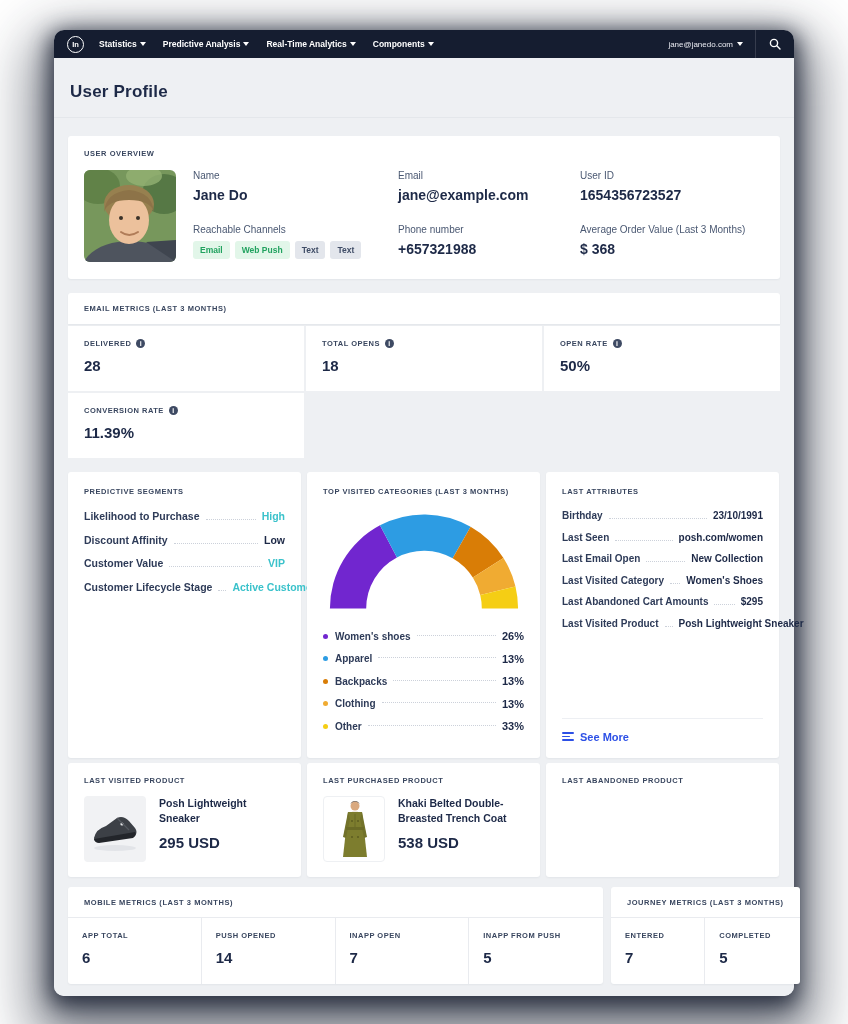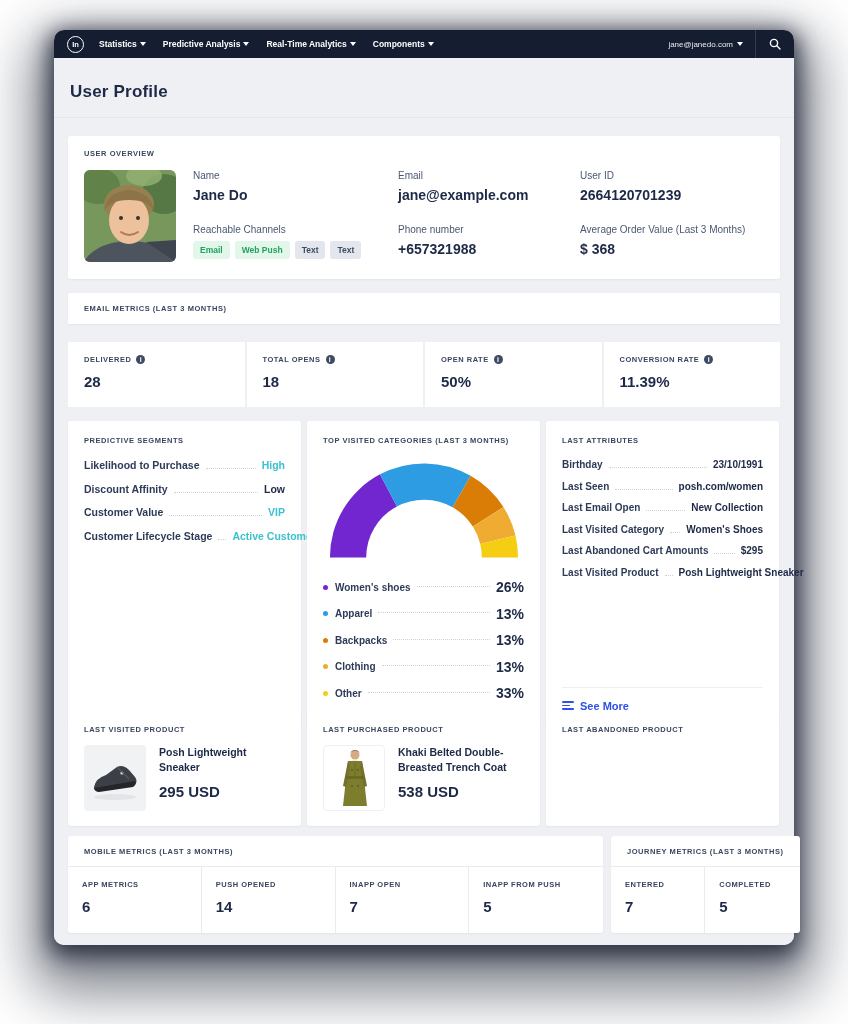--- a/index.html
+++ b/index.html
@@ -35,21 +35,21 @@
   .field-label { font-size:10px; color:#4a5872; margin-bottom:6px; }
   .field-value { font-size:14px; font-weight:bold; color:#1d2947; }
   .badges { display:flex; gap:5px; margin-top:3px; }
   .badge { font-size:8.5px; font-weight:bold; padding:4px 7px; border-radius:3px; }
   .badge.active { background:#e2f6e9; color:#21a25f; }
   .badge.inactive { background:#e3e6ec; color:#3f4c66; }
 
   
   .section { margin-top:14px; }
   .strip-card { padding:11px 16px; border-radius:3px 3px 0 0; }
-  .metrics-grid { display:grid; grid-template-columns:repeat(4,1fr); gap:2px; margin-top:18px; }
+  .metrics-grid { display:grid; grid-template-columns:repeat(3,1fr); gap:2px; margin-top:2px; }
   .metric-tile { background:#fff; padding:13px 16px 17px; }
   .metric-label { font-size:7.5px; font-weight:bold; letter-spacing:.5px; color:#39465f; display:flex; align-items:center; gap:5px; }
   .info-icon { width:9px; height:9px; border-radius:50%; background:#3e4a63; color:#fff; font-size:7px; line-height:9px; text-align:center; font-weight:bold; flex:none; cursor:pointer; }
   .info-icon::before { content:"i"; }
   .metric-value { font-size:15px; font-weight:bold; color:#1d2947; margin-top:9px; }
 
   
   .mid-row { display:grid; grid-template-columns:233px 233px 233px; gap:6px; margin-top:14px; height:283px; }
   .mid-card { padding:15px 16px; display:flex; flex-direction:column; }
   .kv-row { display:flex; align-items:flex-end; margin-bottom:11px; }
@@ -58,21 +58,21 @@
   .kv-value { font-size:10.5px; font-weight:bold; color:#1d2947; white-space:nowrap; text-align:right; }
   .kv-value.teal { color:#3bc2cb; }
   .seg-rows { margin-top:14px; }
   .seg-rows .kv-row { margin-bottom:11.5px; }
 
   .gauge-wrap { margin:14px auto 0; width:196px; }
   .legend { margin-top:16px; }
   .legend-row { display:flex; align-items:center; margin-bottom:10.5px; }
   .legend-dot { width:5px; height:5px; border-radius:50%; margin-right:7px; flex:none; }
   .legend-label { font-size:10px; font-weight:bold; color:#2e3b58; white-space:nowrap; }
-  .legend-pct { font-size:14px; font-weight:bold; color:#1d2947; }
+  .legend-pct { font-size:11px; font-weight:bold; color:#1d2947; }
 
   .attr-rows { margin-top:14px; }
   .attr-rows .kv-row { margin-bottom:10.5px; }
   .attr-rows .kv-label { font-weight:bold; font-size:10px; }
   .attr-rows .kv-value { font-size:10px; }
   .see-more { margin-top:auto; border-top:1px solid #edeff3; padding-top:12px; display:flex; align-items:center; gap:6px; color:#2d50e6; font-size:11px; font-weight:bold; cursor:pointer; }
   .list-icon { width:12px; height:9px; display:flex; flex-direction:column; justify-content:space-between; }
   .list-icon i { display:block; height:1.6px; background:#2d50e6; border-radius:1px; }
   .list-icon i:nth-child(1){ width:12px; } .list-icon i:nth-child(2){ width:8px; } .list-icon i:nth-child(3){ width:12px; }
 
@@ -164,21 +164,21 @@
           <div>
             <div class="field-label">Name</div>
             <div class="field-value">Jane Do</div>
           </div>
           <div>
             <div class="field-label">Email</div>
             <div class="field-value">jane@example.com</div>
           </div>
           <div>
             <div class="field-label">User ID</div>
-            <div class="field-value">2664120701239</div>
+            <div class="field-value">1654356723527</div>
           </div>
           <div>
             <div class="field-label">Reachable Channels</div>
             <div class="badges">
               <span class="badge active">Email</span>
               <span class="badge active">Web Push</span>
               <span class="badge inactive">Text</span>
               <span class="badge inactive">Text</span>
             </div>
           </div>
@@ -400,21 +400,21 @@
     </div>
 
     <div class="bottom-row">
       <div class="card tbl-card">
         <div class="tbl-head">
             <div class="card-title">MOBILE METRICS (LAST 3 MONTHS)</div>
           </div>
         <div class="tbl-cells c4">
           <div class="tbl-cell">
             <div class="metric-label">
-                <span>APP METRICS</span>
+                <span>APP TOTAL</span>
               </div>
             <div class="metric-value">6</div>
           </div>
           <div class="tbl-cell">
             <div class="metric-label">
                 <span>PUSH OPENED</span>
               </div>
             <div class="metric-value">14</div>
           </div>
           <div class="tbl-cell">

